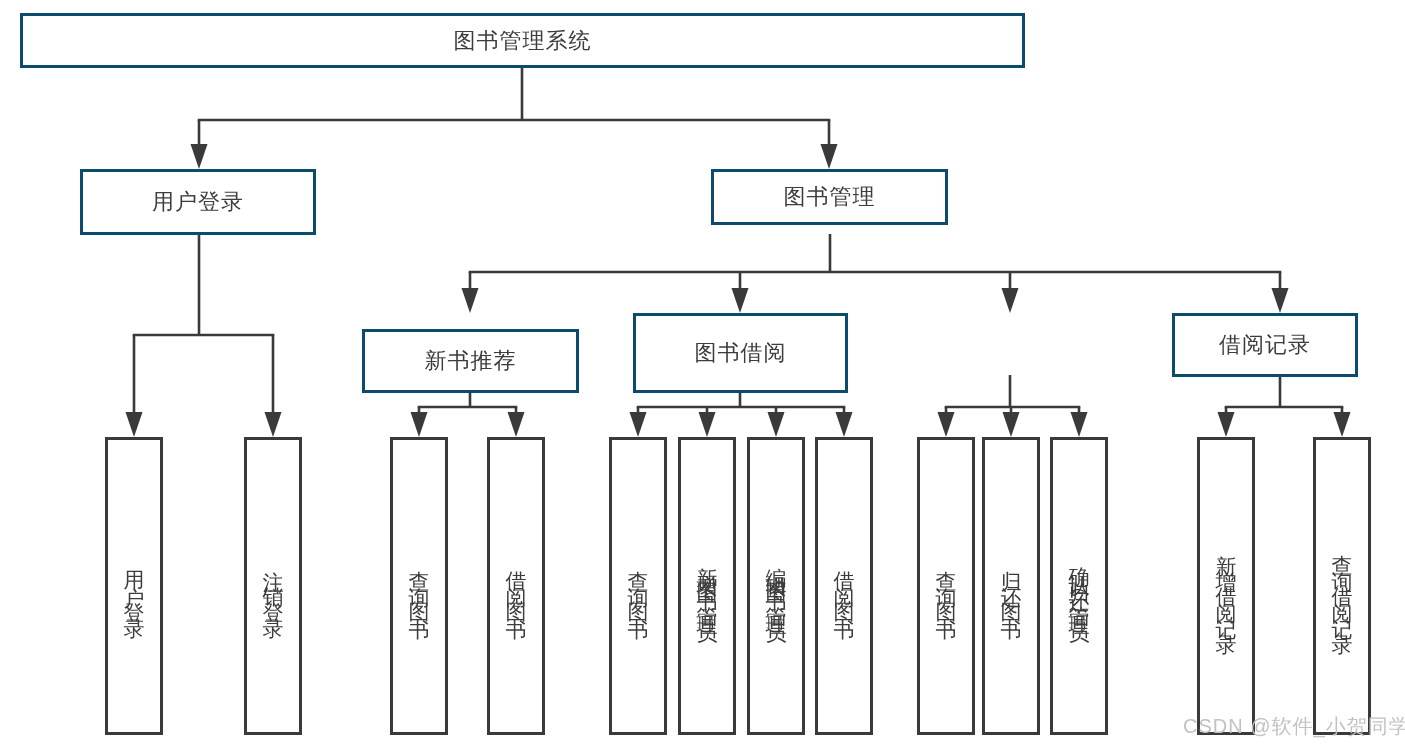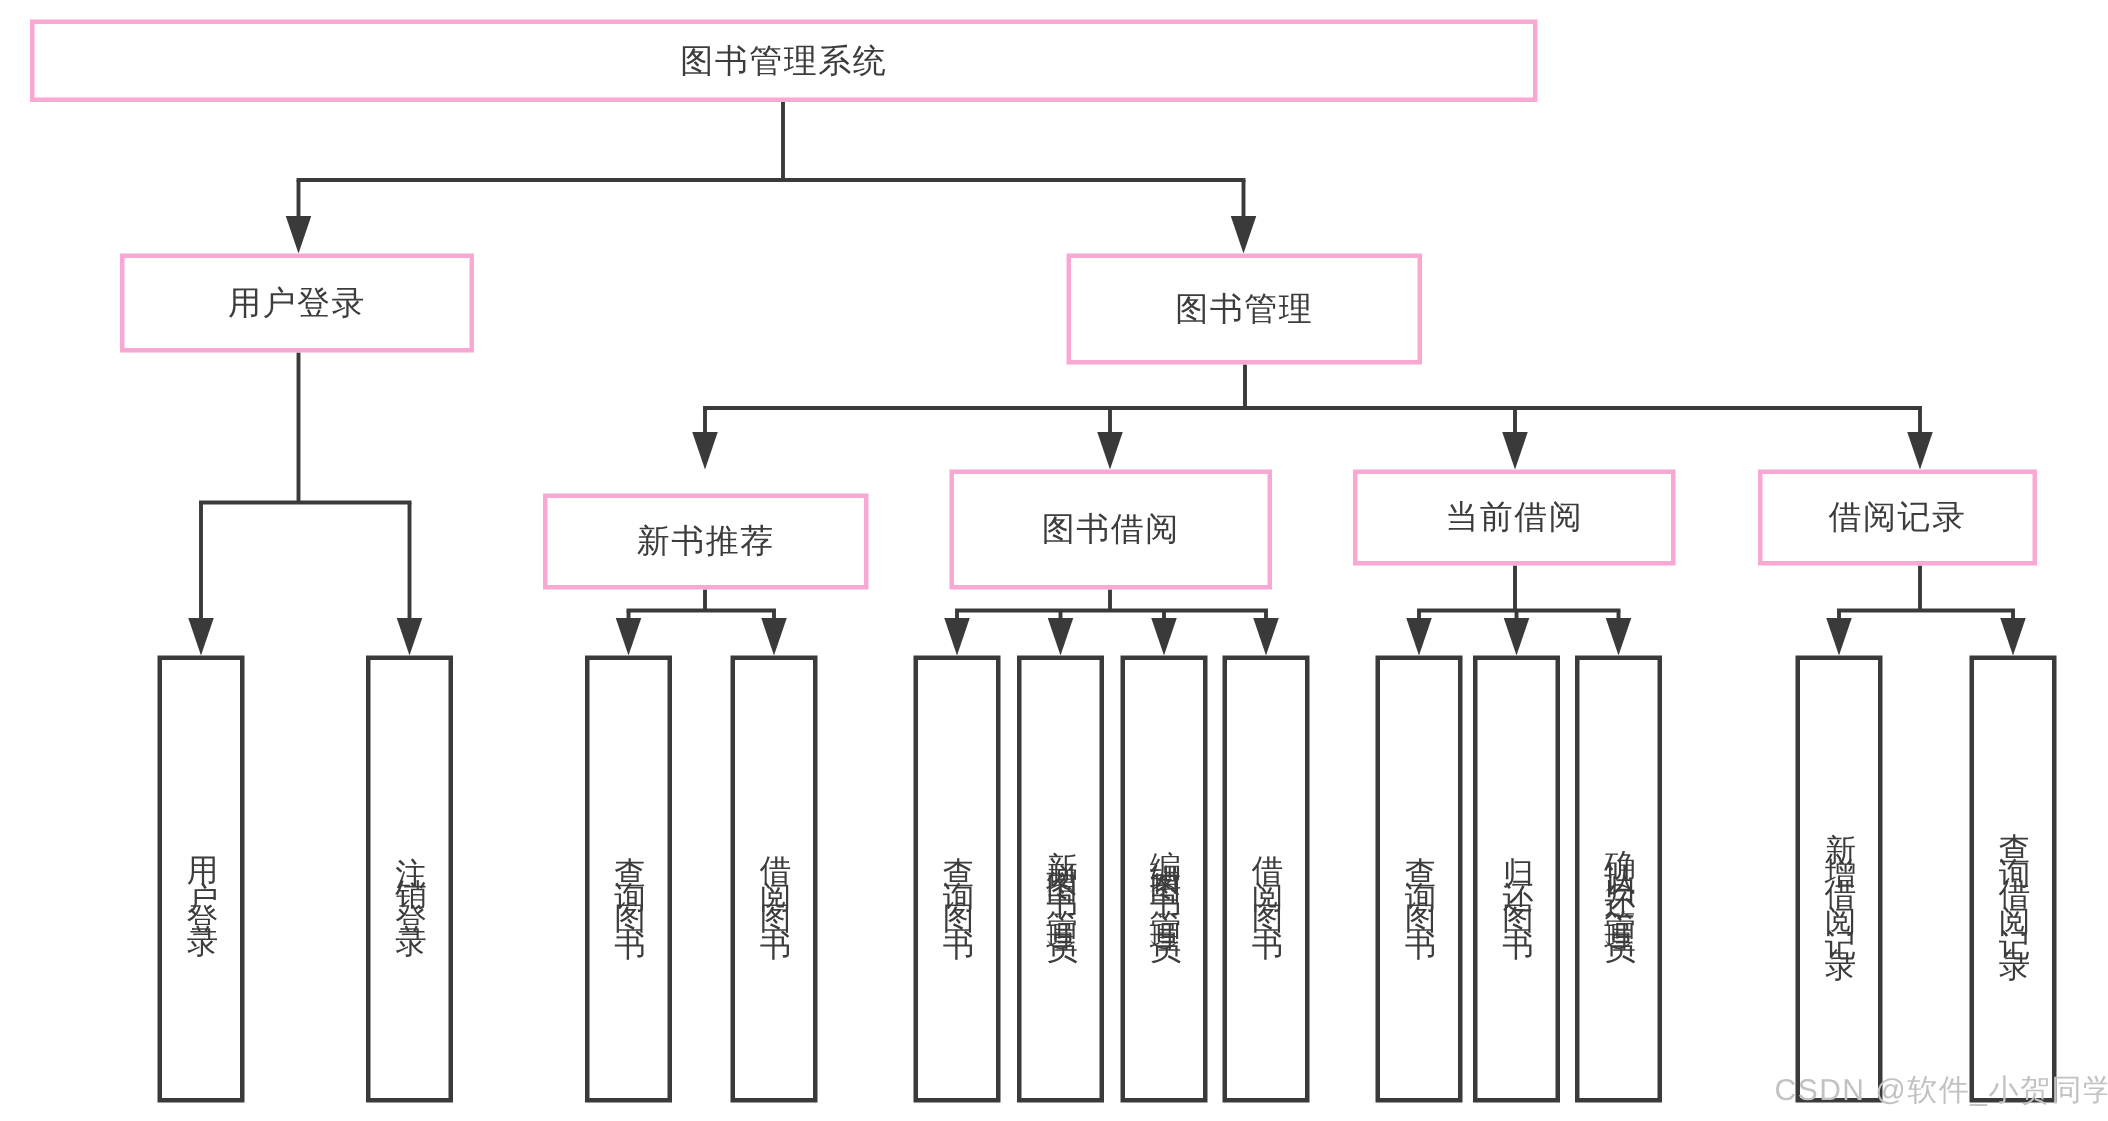--- a/index.html
+++ b/index.html
@@ -11,21 +11,21 @@
     font-family:"Liberation Sans", sans-serif;
   }
   svg.connectors {
     position:absolute; left:0; top:0;
     width:1405px; height:747px;
     pointer-events:none;
   }
   .hbox {
     position:absolute;
     box-sizing:border-box;
-    border:3px solid #f9a8d4;
+    border:3px solid #0c4a6e;
     background:#ffffff;
     display:flex; align-items:center; justify-content:center;
     font-size:22px; color:#3c3c3c;
     letter-spacing:1px;
     z-index:2;
   }
   .vbox {
     position:absolute;
     box-sizing:border-box;
     border:3px solid #3a3a3a;
@@ -115,25 +115,24 @@
       <polygon points="1002.5,412 1019.5,412 1011,437"></polygon>
       <polygon points="1070.5,412 1087.5,412 1079,437"></polygon>
       <polygon points="1217.5,412 1234.5,412 1226,437"></polygon>
       <polygon points="1333.5,412 1350.5,412 1342,437"></polygon>
     </g>
   </svg>
 
   <div class="hbox" style="left:20px; top:13px; width:1005px; height:55px;">图书管理系统</div>
 
   <div class="hbox" style="left:80px; top:169px; width:236px; height:66px;">用户登录</div>
-  <div class="hbox" style="left:711px; top:169px; width:237px; height:74px;">图书管理</div>
+  <div class="hbox" style="left:711px; top:169px; width:237px; height:56px;">图书管理</div>
 
   <div class="hbox" style="left:362px; top:313px; width:217px; height:64px;margin-top:16px;">新书推荐</div>
   <div class="hbox" style="left:633px; top:313px; width:215px; height:80px;">图书借阅</div>
-  <div class="hbox" style="left:902px; top:313px; width:215px; height:64px;">当前借阅</div>
   <div class="hbox" style="left:1172px; top:313px; width:186px; height:64px;">借阅记录</div>
 
   <div class="vbox" style="left:105px;">用户登录</div>
   <div class="vbox" style="left:244px;">注销登录</div>
 
   <div class="vbox" style="left:390px;">查询图书</div>
   <div class="vbox" style="left:487px;">借阅图书</div>
 
   <div class="vbox" style="left:609px;">查询图书</div>
   <div class="vbox tight" style="left:678px;">新增图书（管理员）</div>

